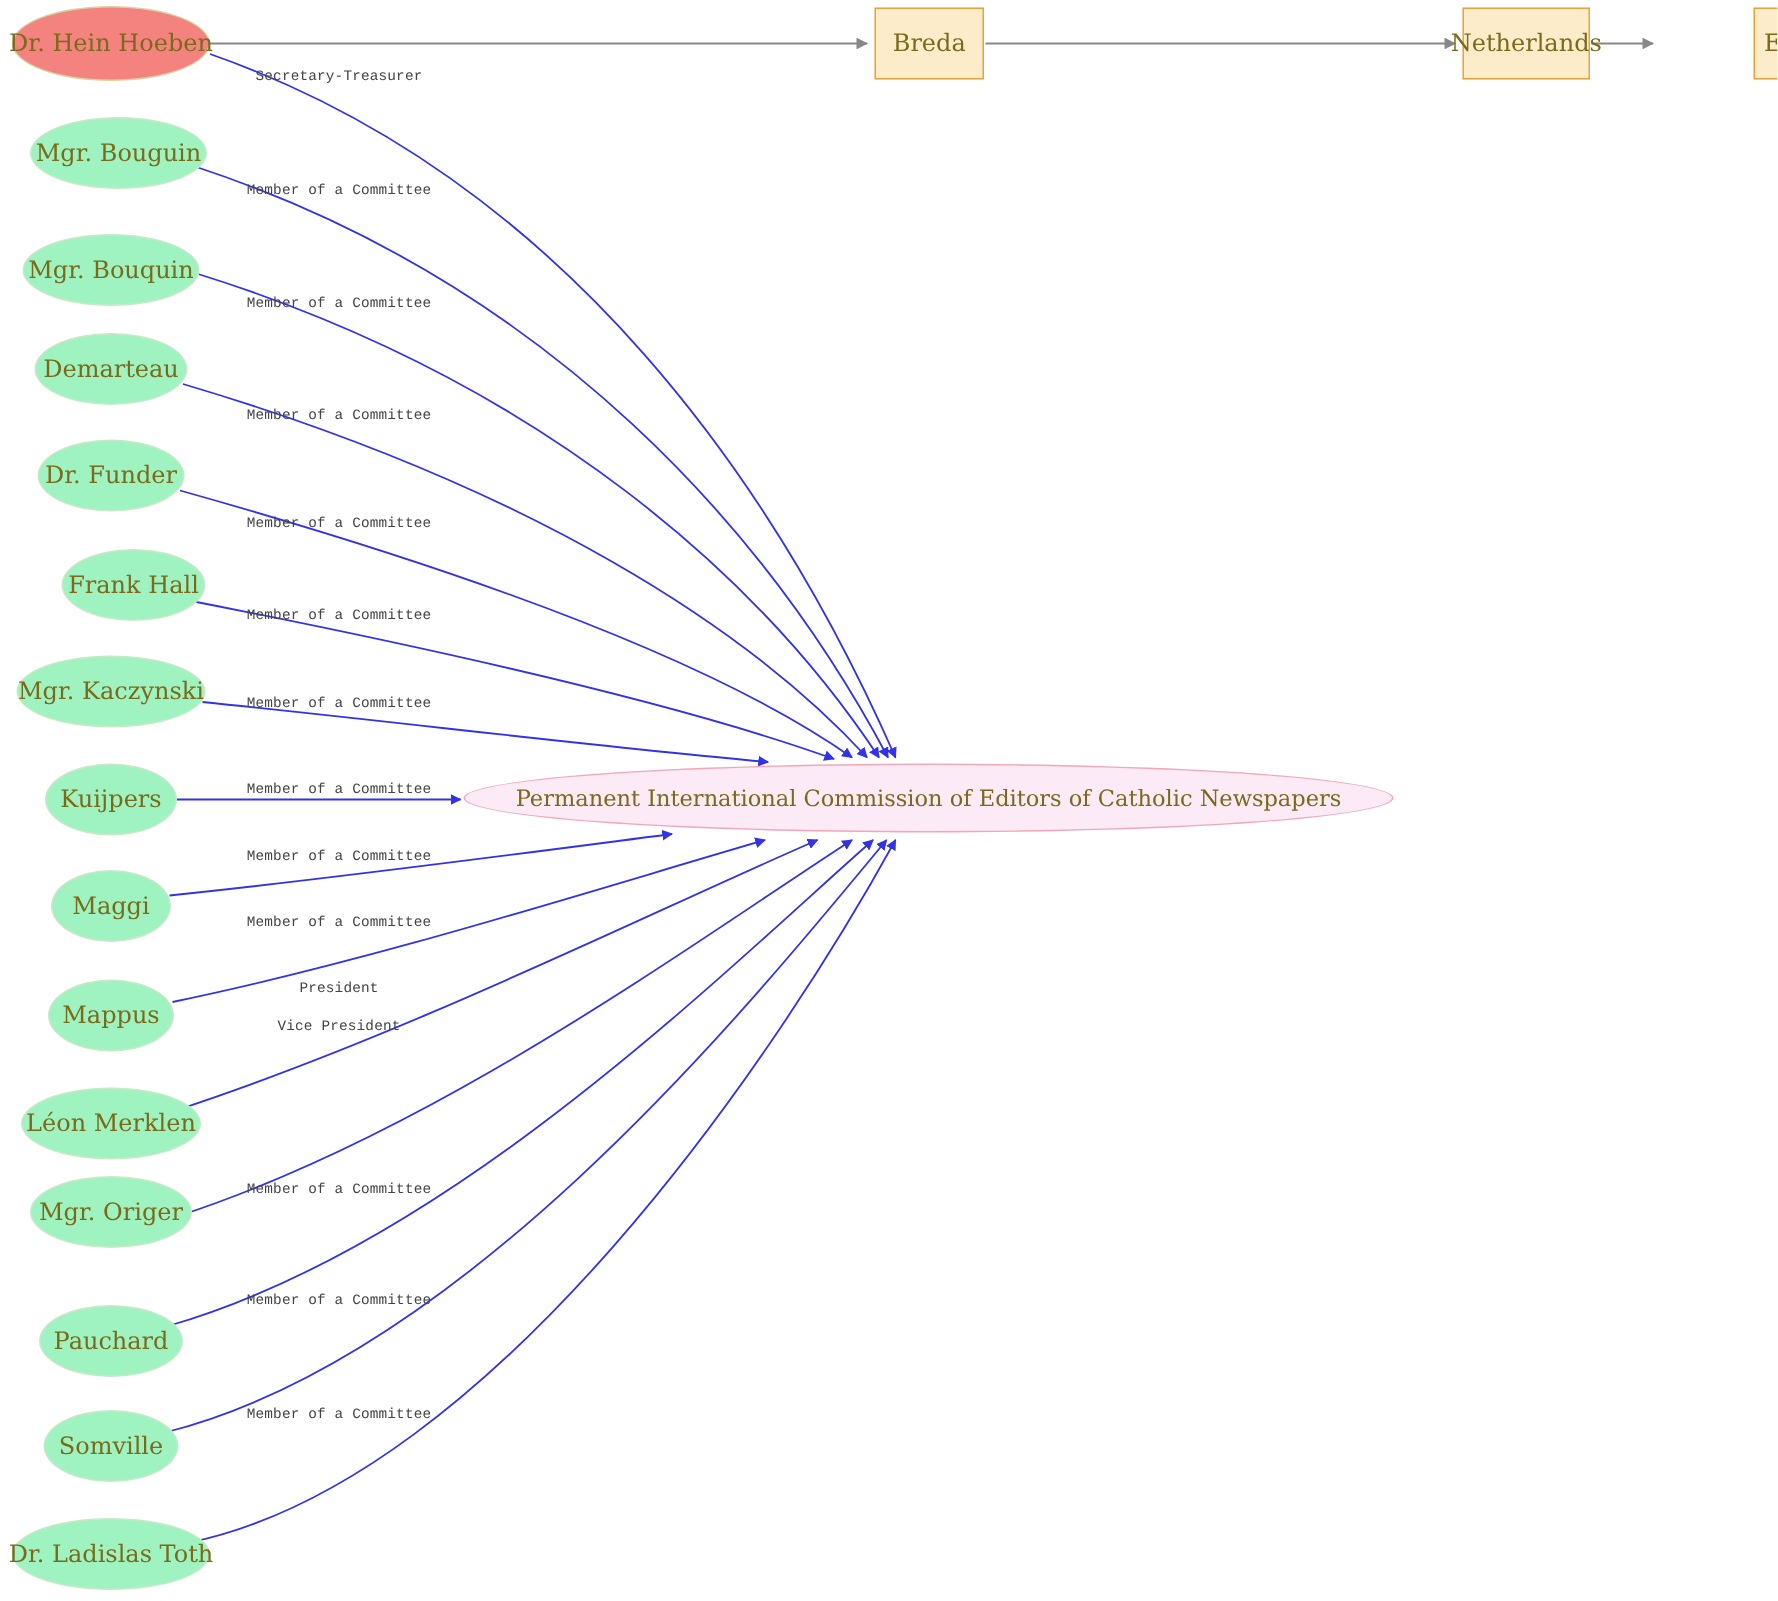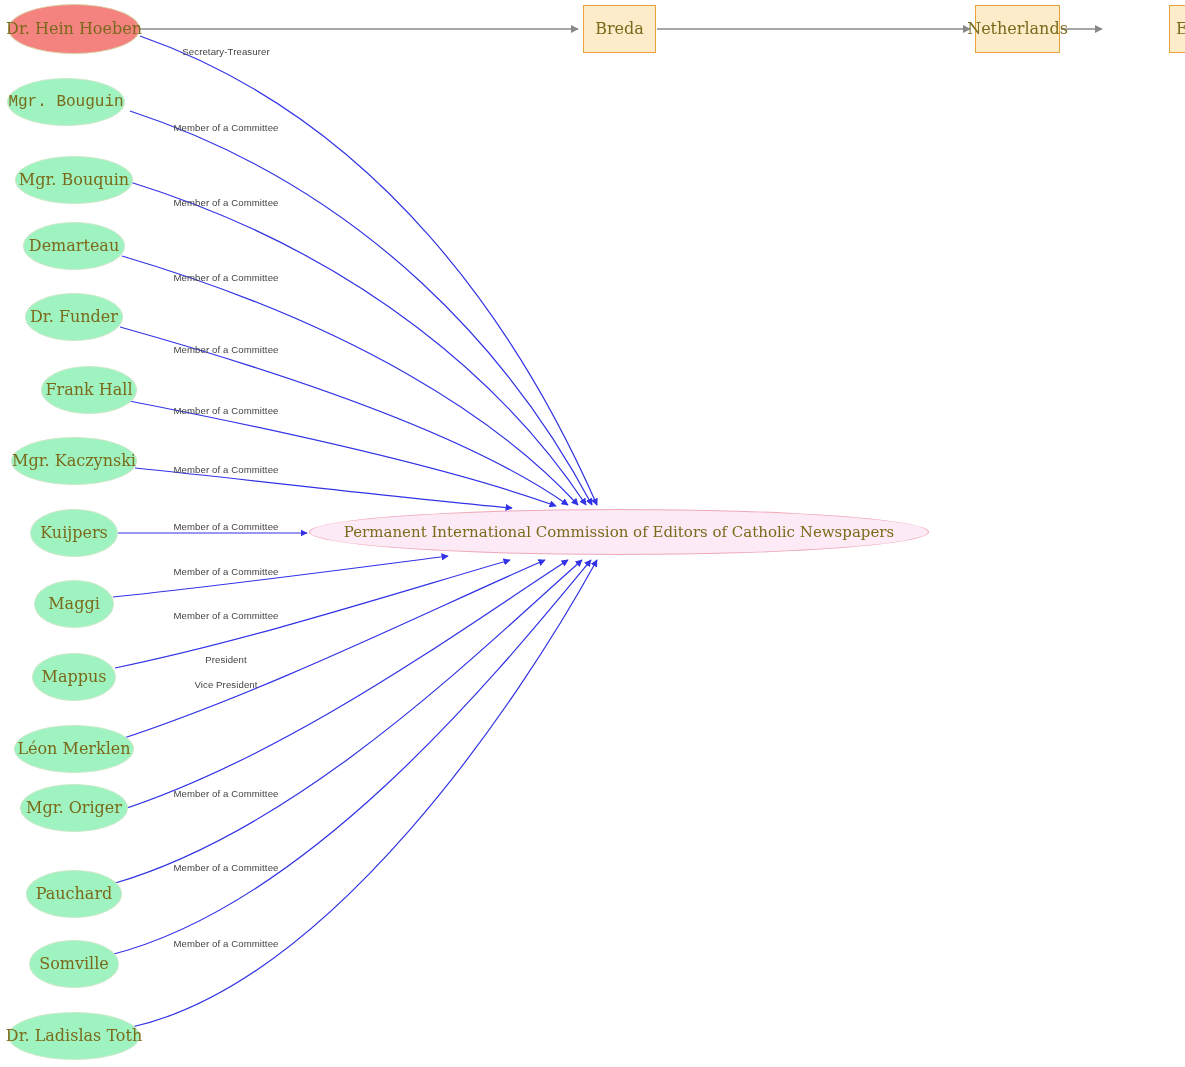--- a/index.html
+++ b/index.html
@@ -60,21 +60,21 @@
   .org .node-label {
     font-size: 15px;
     line-height: 1.35;
   }
   .edge-label {
     position: absolute;
     color: #444444;
     font-size: 9.6px;
     white-space: nowrap;
     transform: translate(-50%, -50%);
-    font-family: Liberation Sans, sans-serif;
+    font-family: Liberation Mono, monospace;
     pointer-events: none;
     letter-spacing: 0.1px;
   }
 </style>
 </head>
 <body>
 
 <div id="canvas">
 
   <svg id="edges" viewBox="0 0 1185 1067" xmlns="http://www.w3.org/2000/svg">
@@ -112,21 +112,21 @@
 
   <div id="node-layer">
       <div class="node node-ellipse org" style="left: 309px; top: 509px; width: 620px; height: 46px;">
         <div class="node-label">
           <div>Permanent International Commission of Editors of Catholic Newspapers</div>
         </div>
       </div>
       <div class="node node-ellipse person-focus" style="left: 8px; top: 4px; width: 132px; height: 50px;">
         <div class="node-label">Dr. Hein Hoeben</div>
       </div>
-      <div class="node node-ellipse person" style="left: 7px; top: 78px; width: 118px; height: 48px; font-family: Liberation Mono, monospace;">
+      <div class="node node-ellipse person" style="left: 20px; top: 78px; width: 118px; height: 48px;">
         <div class="node-label">Mgr. Bouguin</div>
       </div>
       <div class="node node-ellipse person" style="left: 15px; top: 156px; width: 118px; height: 48px;">
         <div class="node-label">Mgr. Bouquin</div>
       </div>
       <div class="node node-ellipse person" style="left: 23px; top: 222px; width: 102px; height: 48px;">
         <div class="node-label">Demarteau</div>
       </div>
       <div class="node node-ellipse person" style="left: 25px; top: 293px; width: 98px; height: 48px;">
         <div class="node-label">Dr. Funder</div>

